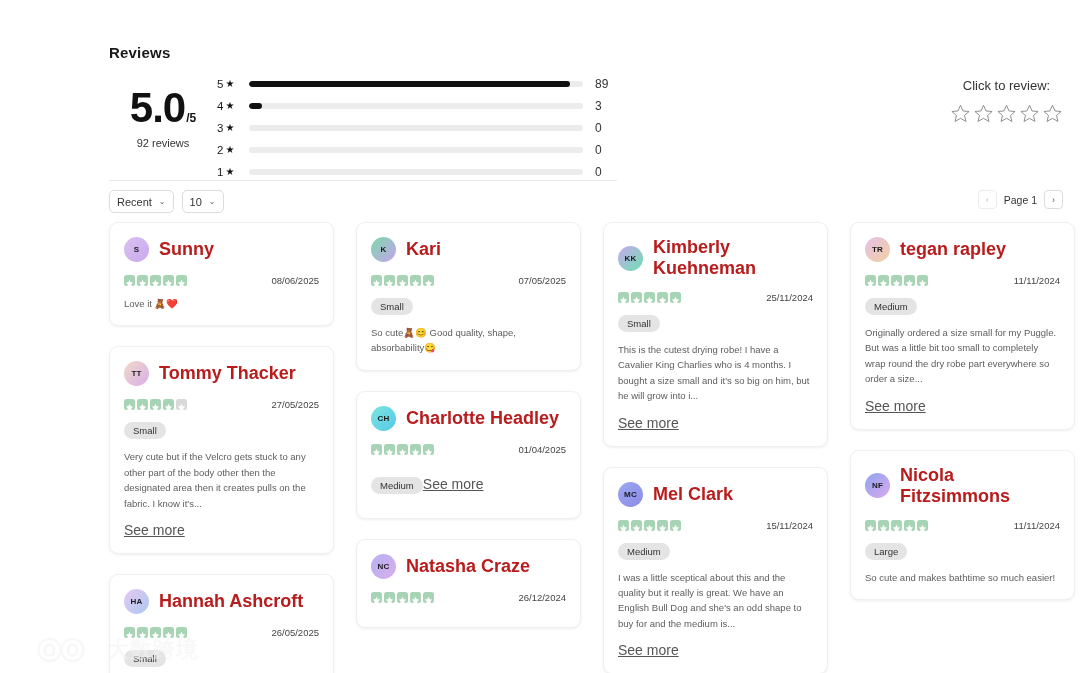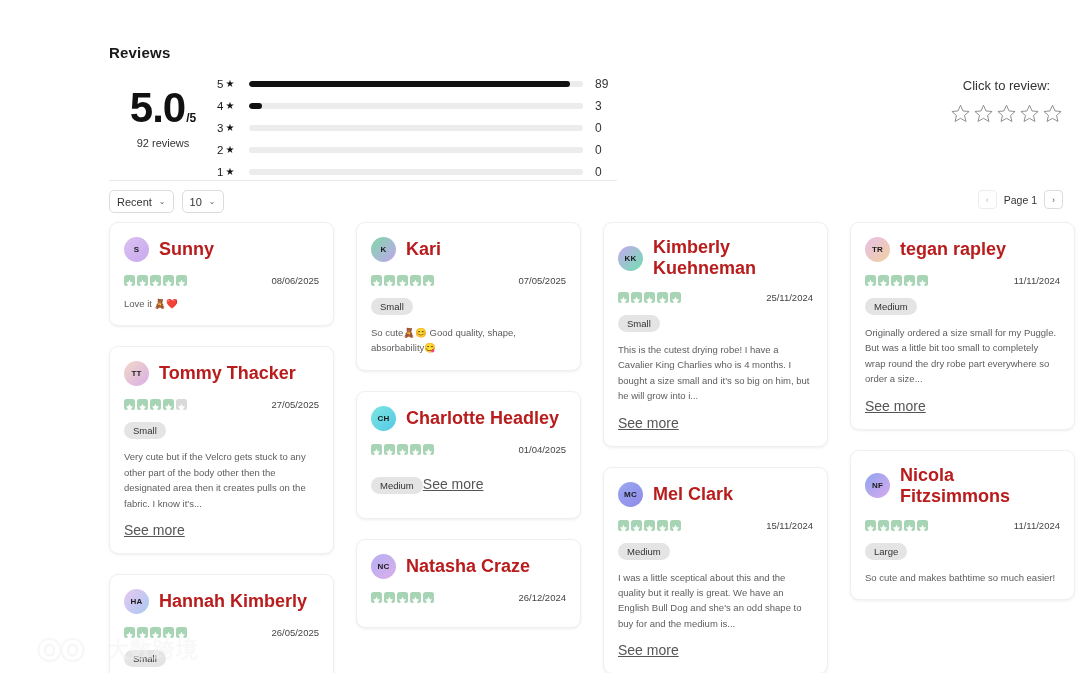--- a/index.html
+++ b/index.html
@@ -271,21 +271,21 @@
                 </svg></span>
               <span class="sq-star" style="background:#d9d9d9"><svg width="11" height="11" viewBox="0 0 12 12">
                   <polygon points="6,2 7.25,4.7 10,5 8,7.1 8.55,10 6,8.5 3.45,10 4,7.1 2,5 4.75,4.7" fill="#ffffff"></polygon>
                 </svg></span>
             </span>
             <span class="date">27/05/2025</span>
           </div><div class="size-badge">Small</div><div class="body-text">Very cute but if the Velcro gets stuck to any other part of the body other then the designated area then it creates pulls on the fabric. I know it's...</div><span class="see-more">See more</span></div><div class="card"><div class="card-head">
             <span class="avatar" style="background:linear-gradient(135deg,#e8c9f2,#a9c8f0)">
               <span>HA</span>
             </span>
-            <span class="author">Hannah Kimberly</span>
+            <span class="author">Hannah Ashcroft</span>
           </div><div class="rate-row">
             <span class="stars">
               <span class="sq-star" style="background:#a7d4b4"><svg width="11" height="11" viewBox="0 0 12 12">
                   <polygon points="6,2 7.25,4.7 10,5 8,7.1 8.55,10 6,8.5 3.45,10 4,7.1 2,5 4.75,4.7" fill="#ffffff"></polygon>
                 </svg></span>
               <span class="sq-star" style="background:#a7d4b4"><svg width="11" height="11" viewBox="0 0 12 12">
                   <polygon points="6,2 7.25,4.7 10,5 8,7.1 8.55,10 6,8.5 3.45,10 4,7.1 2,5 4.75,4.7" fill="#ffffff"></polygon>
                 </svg></span>
               <span class="sq-star" style="background:#a7d4b4"><svg width="11" height="11" viewBox="0 0 12 12">
                   <polygon points="6,2 7.25,4.7 10,5 8,7.1 8.55,10 6,8.5 3.45,10 4,7.1 2,5 4.75,4.7" fill="#ffffff"></polygon>

